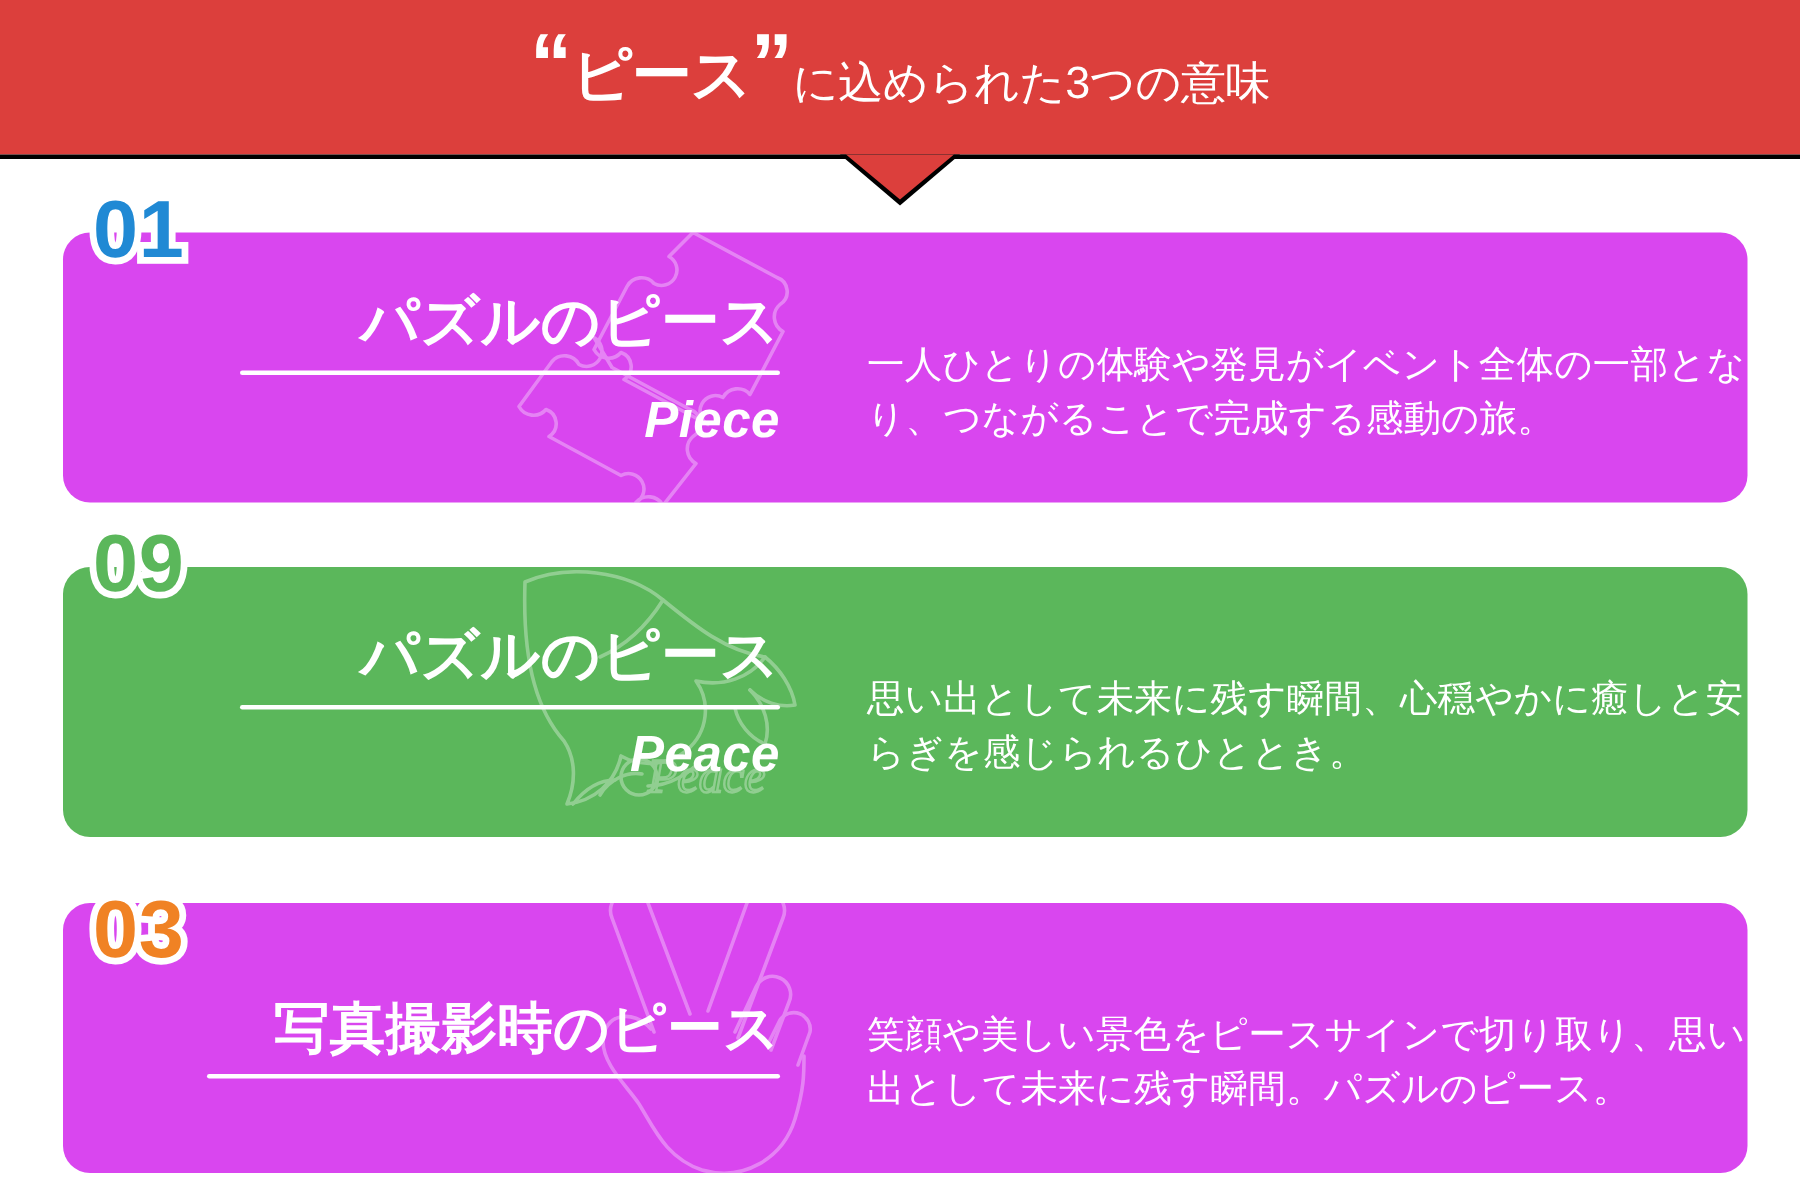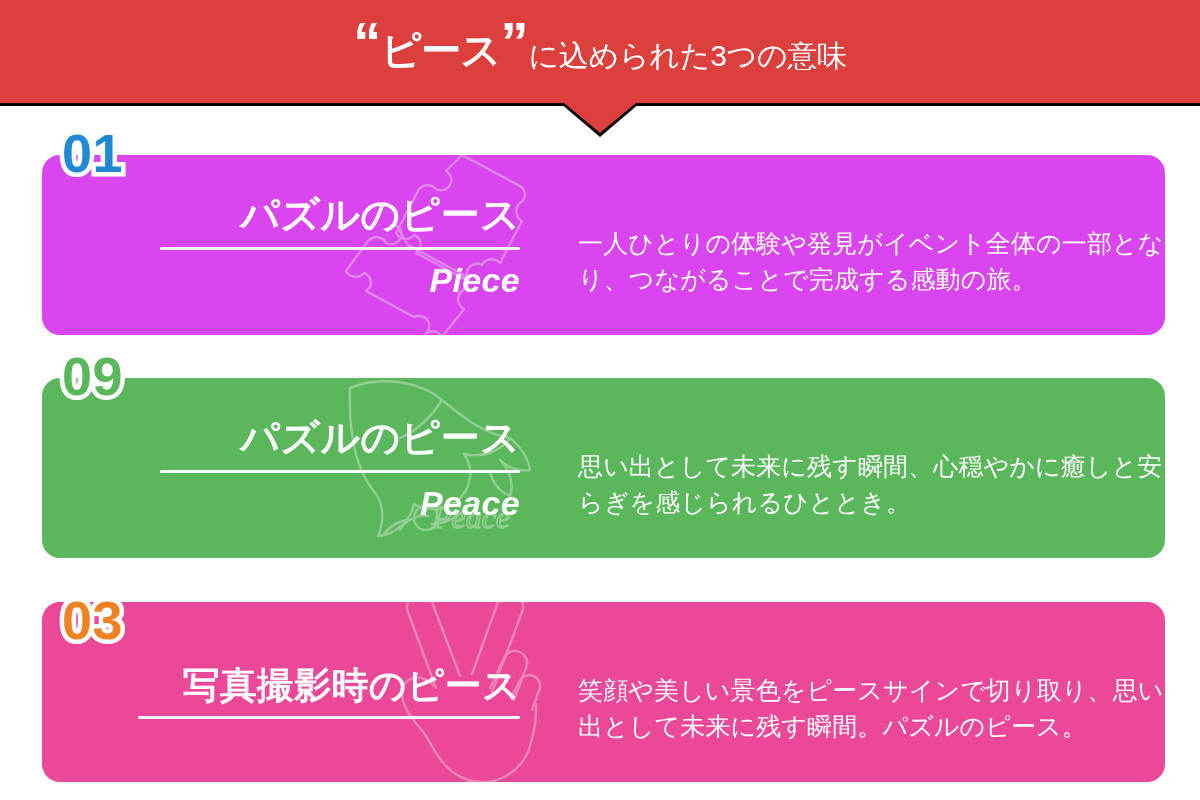--- a/index.html
+++ b/index.html
@@ -106,21 +106,21 @@
   
   .card {
     position: absolute;
     left: 42px;
     width: 1123px;
     border-radius: 18px;
     overflow: hidden;
   }
   .card-1 { top: 155px;  height: 180px; background: #d946ef; }
   .card-2 { top: 378px;  height: 180px; background: #5BB75B; }
-  .card-3 { top: 602px;  height: 180px; background: #ec4899; text-decoration: underline; }
+  .card-3 { top: 602px;  height: 180px; background: #d946ef; text-decoration: underline; }
 
   .card-inner {
     position: relative;
     width: 100%;
     height: 100%;
   }
 
   
   .watermark {
     position: absolute;

